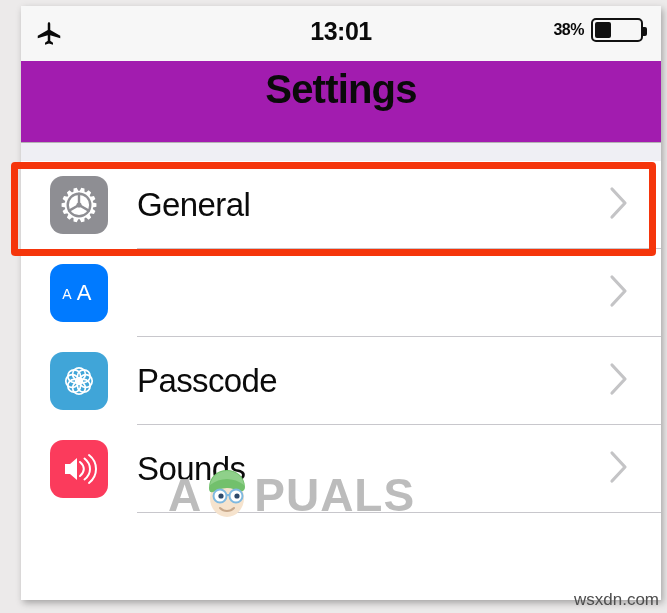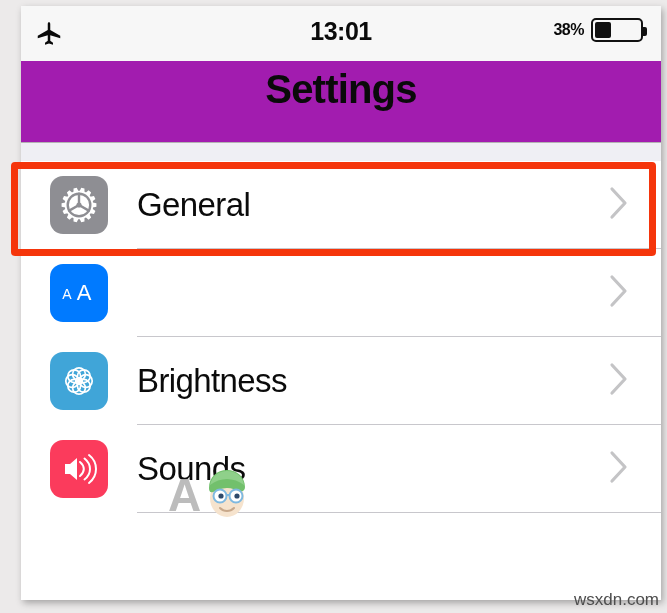--- a/index.html
+++ b/index.html
@@ -210,21 +210,21 @@
                 <circle cx="20.00" cy="26.80" r="6.4"></circle>
                 <circle cx="15.19" cy="24.81" r="6.4"></circle>
                 <circle cx="13.20" cy="20.00" r="6.4"></circle>
                 <circle cx="15.19" cy="15.19" r="6.4"></circle>
                 <circle cx="20.00" cy="13.20" r="6.4"></circle>
                 <circle cx="24.81" cy="15.19" r="6.4"></circle>
                 <circle cx="20" cy="20" r="3.2"></circle>
               </g>
             </svg>
           </span>
-          <span class="row-label">Brightness</span>
+          <span class="row-label">Passcode</span>
           <span class="row-chevron"><svg width="20" height="34" viewBox="0 0 20 34">
               <path d="M3 3 L16 17 L3 31" fill="none" stroke="#c4c4c6" stroke-width="3.2" stroke-linecap="round" stroke-linejoin="round"></path>
             </svg></span>
           <span class="row-sep"></span>
         </div>
         <div class="row">
           <span class="row-icon" style="background: rgb(251, 59, 92);">
             <svg width="40" height="40" viewBox="0 0 40 40">
               <path d="M6 15h5l7-6v22l-7-6H6z" fill="#ffffff"></path>
               <path d="M21 13c2.4 2 3.8 4.4 3.8 7s-1.4 5-3.8 7" fill="none" stroke="#ffffff" stroke-width="2" stroke-linecap="round"></path>
@@ -252,17 +252,18 @@
         <path d="M13 26c0-11 8-18 18-18s18 7 18 17c0 3-2 5-5 4-4-1-8-3-13-3-6 0-10 3-14 4-3 1-4-1-4-4z" fill="#72c06c"></path>
         <path d="M14 23c2-9 9-14 17-14 9 0 16 6 17 14-5-4-11-6-17-6s-12 2-17 6z" fill="#8fd08a"></path>
         <circle cx="24" cy="34" r="6.5" fill="#ffffff" stroke="#7fb9e0" stroke-width="2"></circle>
         <circle cx="40" cy="34" r="6.5" fill="#ffffff" stroke="#7fb9e0" stroke-width="2"></circle>
         <line x1="30.5" y1="33" x2="33.5" y2="33" stroke="#7fb9e0" stroke-width="2"></line>
         <circle cx="25" cy="34" r="2.6" fill="#2e4a6b"></circle>
         <circle cx="41" cy="34" r="2.6" fill="#2e4a6b"></circle>
         <path d="M24 46c4 4 10 4 14 0" stroke="#c8a88a" stroke-width="2" fill="none" stroke-linecap="round"></path>
       </svg>
     </span>
+    <span class="wm-text">PUALS</span>
   </div>
 
   <span class="watermark-domain">wsxdn.com</span>
 
 </div>
 
 </body></html>

